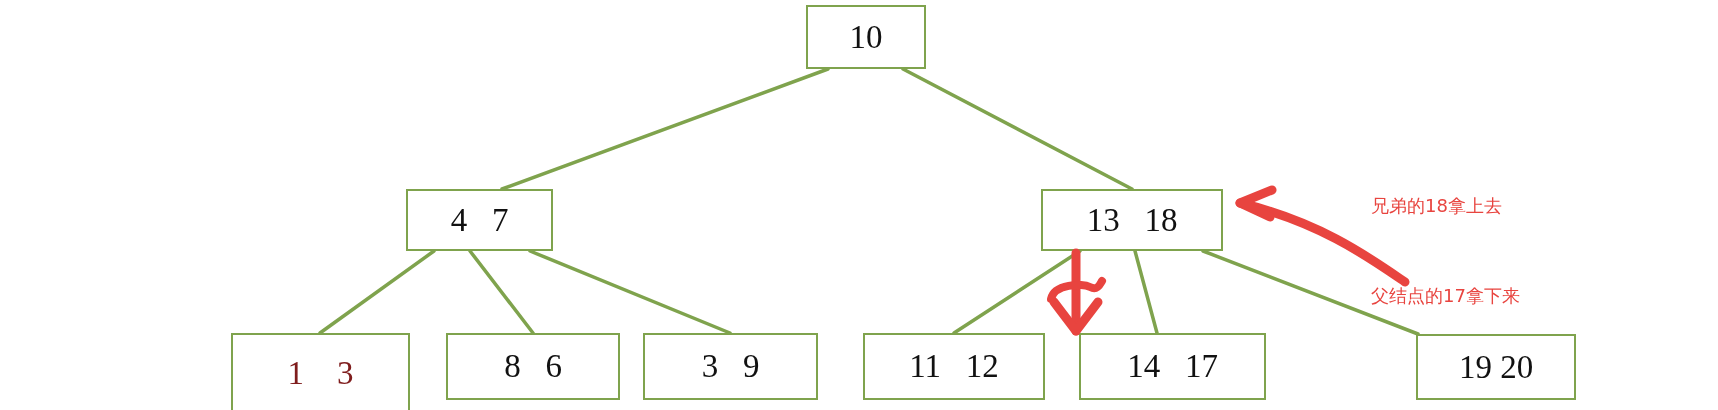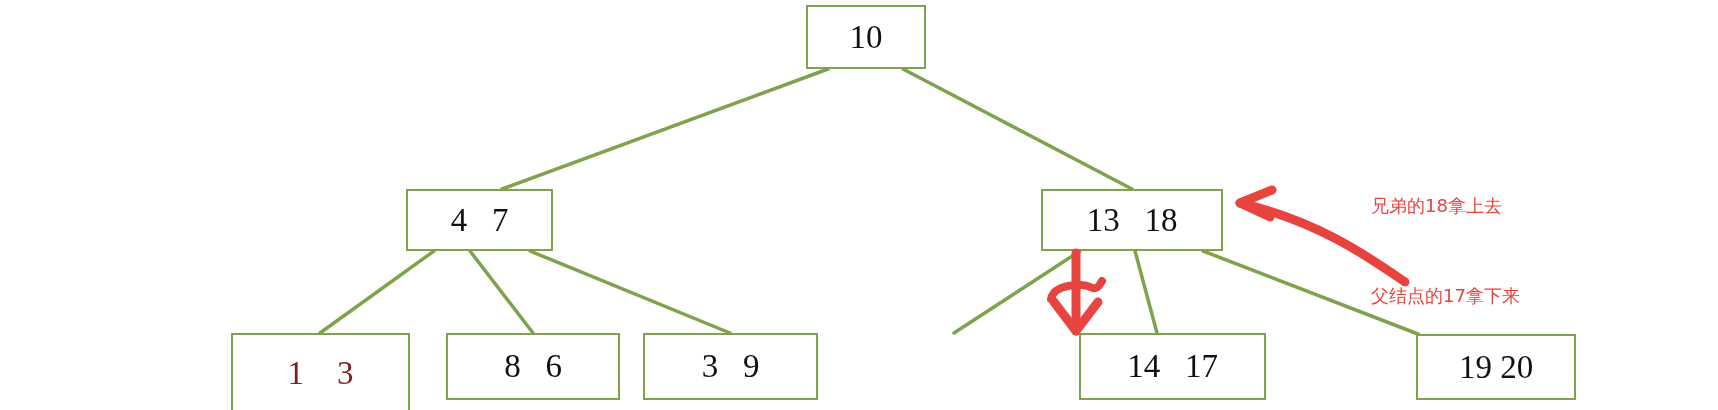--- a/index.html
+++ b/index.html
@@ -71,20 +71,21 @@
       </g>
   </svg>
 
   <div id="node-layer">
       <div class="btree-node" style="left: 806px; top: 5px; width: 120px; height: 64px; border-color: rgb(127, 163, 77); color: rgb(17, 17, 17);"><span>10</span></div>
       <div class="btree-node" style="left: 406px; top: 189px; width: 147px; height: 62px; border-color: rgb(127, 163, 77); color: rgb(17, 17, 17);"><span>4   7</span></div>
       <div class="btree-node" style="left: 1041px; top: 189px; width: 182px; height: 62px; border-color: rgb(127, 163, 77); color: rgb(17, 17, 17);"><span>13   18</span></div>
       <div class="btree-node" style="left: 231px; top: 333px; width: 179px; height: 81px; border-color: rgb(127, 163, 77); color: #7f1d1d;"><span>1    3</span></div>
       <div class="btree-node" style="left: 446px; top: 333px; width: 174px; height: 67px; border-color: rgb(127, 163, 77); color: rgb(17, 17, 17);"><span>8   6</span></div>
       <div class="btree-node" style="left: 643px; top: 333px; width: 175px; height: 67px; border-color: rgb(127, 163, 77); color: rgb(17, 17, 17);"><span>3   9</span></div>
+      <div class="btree-node" style="left: 863px; top: 333px; width: 182px; height: 67px; border-color: rgb(127, 163, 77); color: rgb(17, 17, 17);"><span>11   12</span></div>
       <div class="btree-node" style="left: 1079px; top: 333px; width: 187px; height: 67px; border-color: rgb(127, 163, 77); color: rgb(17, 17, 17);"><span>14   17</span></div>
       <div class="btree-node" style="left: 1416px; top: 334px; width: 160px; height: 66px; border-color: rgb(127, 163, 77); color: rgb(17, 17, 17);"><span>19 20</span></div>
     </div>
 
   <svg id="annotation-layer" viewBox="0 0 1718 410" xmlns="http://www.w3.org/2000/svg">
     <g>
       <path id="curved-arrow-path" fill="none" stroke="#e8443f" stroke-width="9" stroke-linecap="round" stroke-linejoin="round" d="M 1405,282 C 1370,258 1320,222 1240,203"></path>
       <path id="curved-arrow-head" fill="none" stroke="#e8443f" stroke-width="9" stroke-linecap="round" stroke-linejoin="round" d="M 1240,203 L 1272,190 M 1240,203 L 1270,217"></path>
     </g>
     <g>

